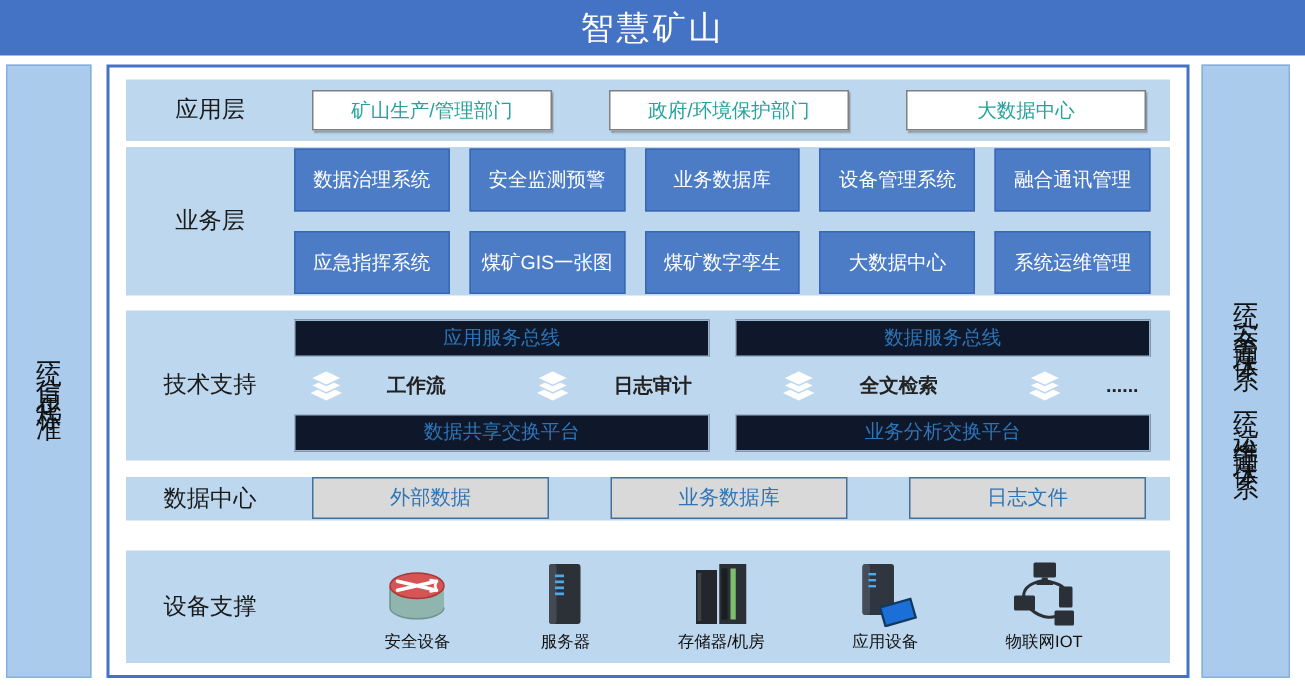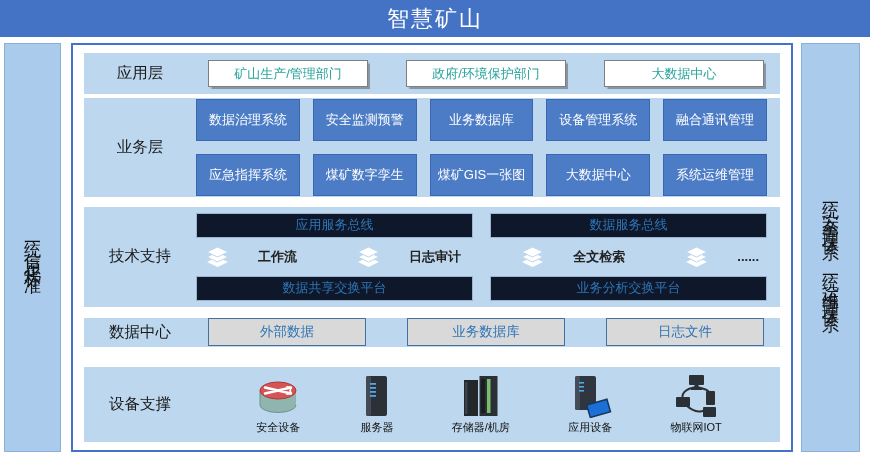--- a/index.html
+++ b/index.html
@@ -83,22 +83,22 @@
 
       <div class="row row-biz">
         <div class="rowlabel">业务层</div>
         <div class="bizgrid">
           <div class="bizbtn">数据治理系统</div>
           <div class="bizbtn">安全监测预警</div>
           <div class="bizbtn">业务数据库</div>
           <div class="bizbtn">设备管理系统</div>
           <div class="bizbtn">融合通讯管理</div>
           <div class="bizbtn">应急指挥系统</div>
+          <div class="bizbtn">煤矿GIS一张图</div>
           <div class="bizbtn">煤矿数字孪生</div>
-          <div class="bizbtn">煤矿GIS一张图</div>
           <div class="bizbtn">大数据中心</div>
           <div class="bizbtn">系统运维管理</div>
         </div>
       </div>
 
       <div class="row row-tech">
         <div class="rowlabel">技术支持</div>
         <div class="techcol">
           <div class="busrow">
             <div class="whitebar">应用服务总线</div>

